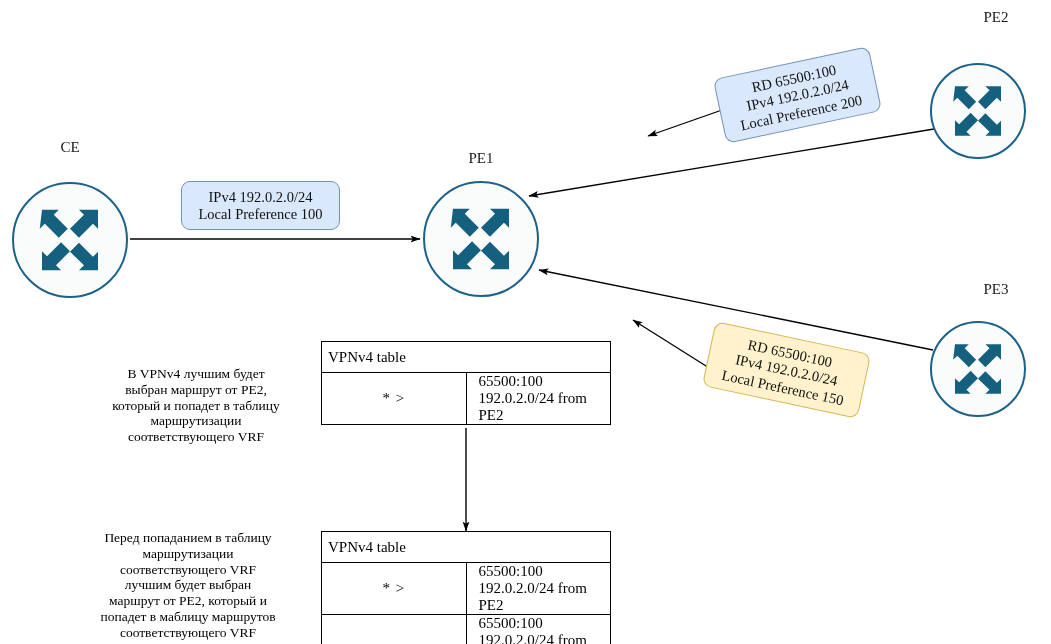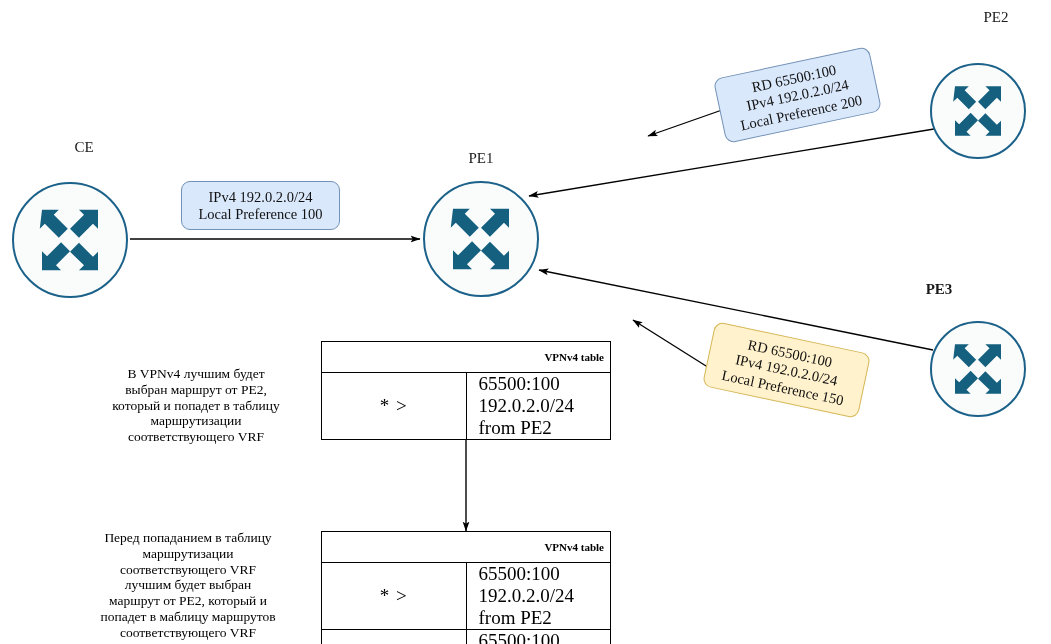--- a/index.html
+++ b/index.html
@@ -72,30 +72,30 @@
   
   .vpn-table {
     position: absolute;
     border-collapse: collapse;
     table-layout: fixed;
     background: #ffffff;
     font-family: "Liberation Serif", serif;
   }
   .vpn-table td {
     border: 1px solid #000000;
-    font-size: 19px;
+    font-size: 15px;
     color: #000000;
     height: 29px;
     padding: 0 6px;
     vertical-align: middle;
   }
   .vpn-table td.th {
-    text-align: right;
-    font-weight: bold;
-    font-size: 11px;
+    text-align: left;
+    font-weight: normal;
+    font-size: 15px;
     height: 30px;
   }
   .vpn-table td.flag {
     width: 63px;
     text-align: center;
     letter-spacing: 1px;
   }
   .vpn-table td.route {
     text-align: left;
     padding-left: 12px;
@@ -130,21 +130,21 @@
 
     <line x1="722" y1="110" x2="648" y2="136" stroke="#000000" stroke-width="1.3" marker-end="url(#arrowEnd)"></line>
 
     <line x1="933" y1="350" x2="539" y2="270" stroke="#000000" stroke-width="1.3" marker-end="url(#arrowEnd)"></line>
 
     <line x1="714" y1="371" x2="633" y2="320" stroke="#000000" stroke-width="1.3" marker-end="url(#arrowEnd)"></line>
 
     <line x1="466" y1="428" x2="466" y2="531" stroke="#000000" stroke-width="1.4" marker-end="url(#arrowEnd)"></line>
   </svg>
 
-  <div class="node-label" style="left:84px; top:139px;">CE</div>
+  <div class="node-label" style="left:70px; top:139px;">CE</div>
   <div class="router" style="left:12px; top:182px; width:116px; height:116px;">
     <svg viewBox="0 0 100 100">
       <g fill="#15607f">
         <path d="M25,23 L40,23 L35.5,27.5 L48,40 L40,48 L27.5,35.5 L23,40 Z"></path>
         <path d="M75,23 L75,40 L70.5,35.5 L58,48 L50,40 L62.5,27.5 L58,23 Z"></path>
         <path d="M25,77 L25,60 L29.5,64.5 L42,52 L50,60 L37.5,72.5 L42,77 Z"></path>
         <path d="M75,77 L58,77 L62.5,72.5 L50,60.5 L58,52.5 L70.5,65 L75,60.5 Z"></path>
       </g>
     </svg>
   </div>
@@ -166,21 +166,21 @@
     <svg viewBox="0 0 100 100">
       <g fill="#15607f">
         <path d="M25,23 L40,23 L35.5,27.5 L48,40 L40,48 L27.5,35.5 L23,40 Z"></path>
         <path d="M75,23 L75,40 L70.5,35.5 L58,48 L50,40 L62.5,27.5 L58,23 Z"></path>
         <path d="M25,77 L25,60 L29.5,64.5 L42,52 L50,60 L37.5,72.5 L42,77 Z"></path>
         <path d="M75,77 L58,77 L62.5,72.5 L50,60.5 L58,52.5 L70.5,65 L75,60.5 Z"></path>
       </g>
     </svg>
   </div>
 
-  <div class="node-label" style="left:939px; top:281px;font-weight:bold;">PE3</div>
+  <div class="node-label" style="left:996px; top:281px;">PE3</div>
   <div class="router" style="left:930px; top:321px; width:96px; height:96px;">
     <svg viewBox="0 0 100 100">
       <g fill="#15607f">
         <path d="M25,23 L40,23 L35.5,27.5 L48,40 L40,48 L27.5,35.5 L23,40 Z"></path>
         <path d="M75,23 L75,40 L70.5,35.5 L58,48 L50,40 L62.5,27.5 L58,23 Z"></path>
         <path d="M25,77 L25,60 L29.5,64.5 L42,52 L50,60 L37.5,72.5 L42,77 Z"></path>
         <path d="M75,77 L58,77 L62.5,72.5 L50,60.5 L58,52.5 L70.5,65 L75,60.5 Z"></path>
       </g>
     </svg>
   </div>

